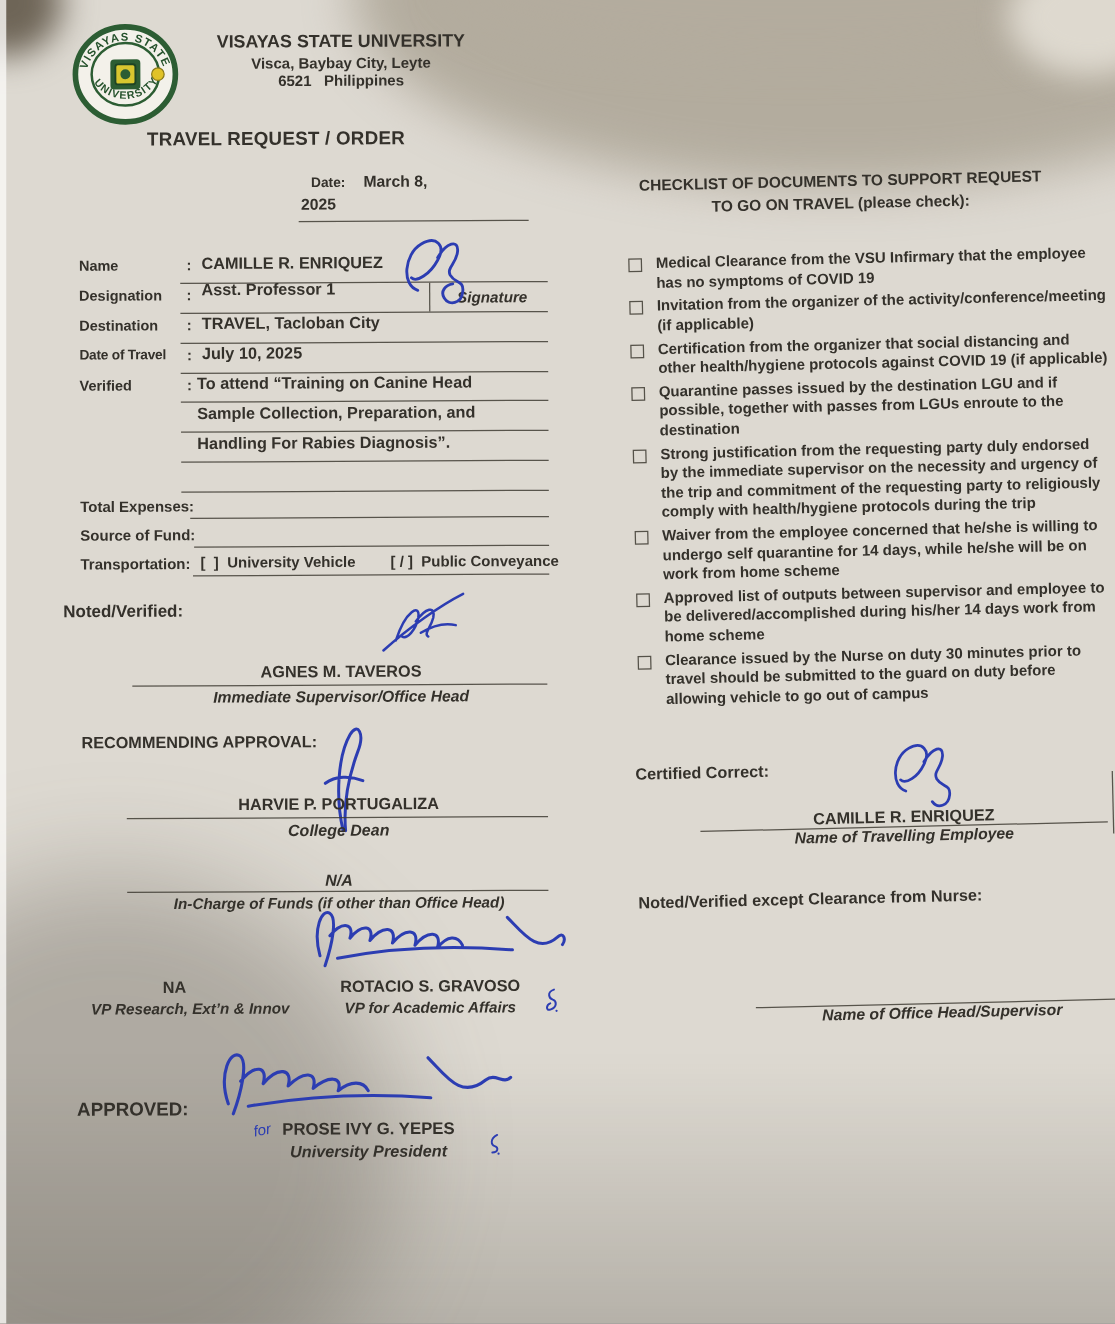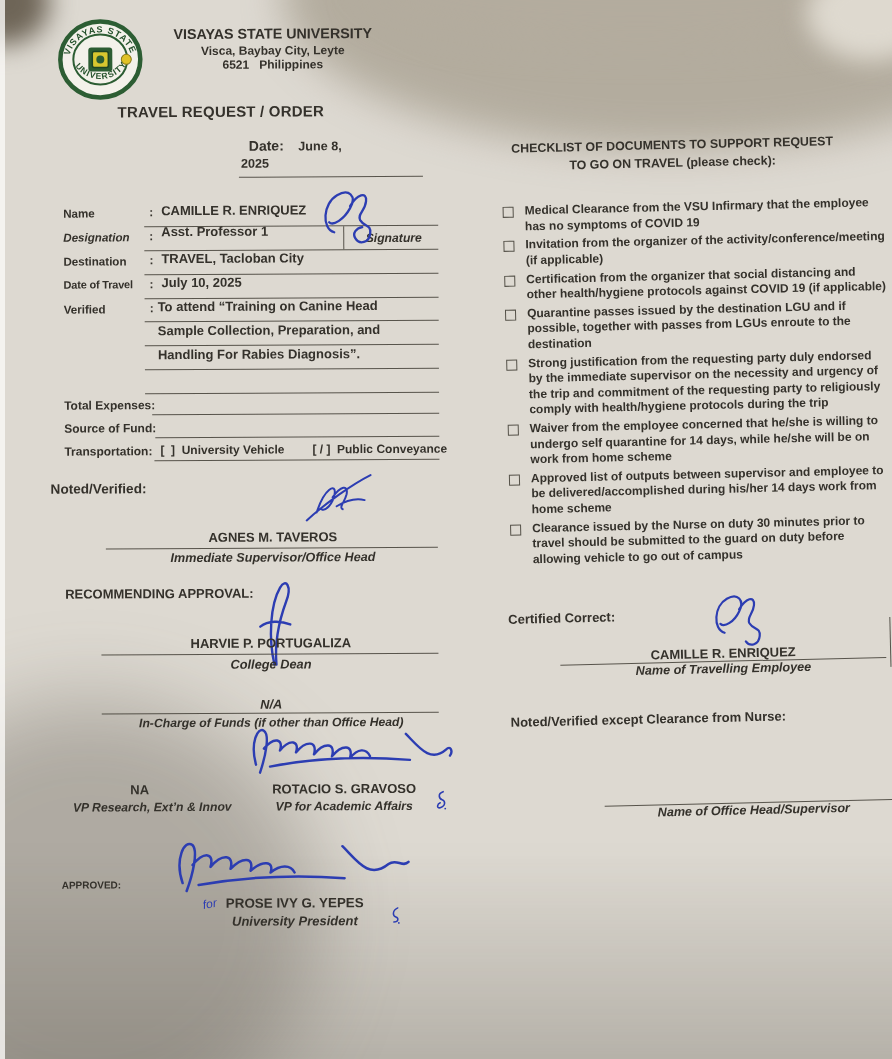--- a/index.html
+++ b/index.html
@@ -63,32 +63,32 @@
 
     <div class="abs center" style="left:160px;top:27px;width:225px;">
       <div class="b" style="font-size:14.3px;">VISAYAS STATE UNIVERSITY</div>
       <div class="b" style="font-size:12px;margin-top:2px;">Visca, Baybay City, Leyte</div>
       <div class="b" style="font-size:12px;white-space:pre;">6521   Philippines</div>
     </div>
 
     <div class="abs b" style="left:117px;top:104px;font-size:15px;letter-spacing:.2px;">TRAVEL REQUEST / ORDER</div>
 
     <div class="abs" style="left:240px;top:138px;width:200px;">
-      <span class="b" style="font-size:14px;margin-left:8px;">Date:</span>
-      <span class="b" style="font-size:12.6px;margin-left:10px;">June 8,</span>
+      <span class="b" style="font-size:11px;margin-left:8px;">Date:</span>
+      <span class="b" style="font-size:12.6px;margin-left:10px;">March 8,</span>
       <div class="b" style="font-size:12.6px;margin-top:2px;">2025</div>
     </div>
     <div class="line" style="left:238px;top:178px;width:184px;"></div>
 
     <span class="flabel" style="left:62px;top:207px;">Name</span>
     <span class="fcolon" style="left:148px;top:206px;">:</span>
     <span class="fvalue" style="left:160px;top:204px;">CAMILLE R. ENRIQUEZ</span>
     <div class="line" style="left:143px;top:227px;width:294px;"></div>
 
-    <span class="flabel" style="left:62px;top:231px;font-style:italic;">Designation</span>
+    <span class="flabel" style="left:62px;top:231px;">Designation</span>
     <span class="fcolon" style="left:148px;top:230px;">:</span>
     <span class="fvalue" style="left:160px;top:225px;">Asst. Professor 1</span>
     <div class="vline" style="left:342px;top:228px;height:23px;"></div>
     <span class="abs b i center" style="left:350px;top:233px;width:85px;font-size:12.2px;">Signature</span>
     <div class="line" style="left:143px;top:251px;width:294px;"></div>
 
     <span class="flabel" style="left:62px;top:255px;">Destination</span>
     <span class="fcolon" style="left:148px;top:254px;">:</span>
     <span class="fvalue" style="left:160px;top:252px;">TRAVEL, Tacloban City</span>
     <div class="line" style="left:143px;top:275px;width:294px;"></div>
@@ -144,21 +144,21 @@
 
     <div class="abs b center" style="left:48px;top:783px;width:175px;font-size:13px;">NA</div>
     <div class="abs b i center" style="left:48px;top:801px;width:200px;font-size:12.2px;">VP Research, Ext’n &amp; Innov</div>
     <div class="abs b center" style="left:240px;top:783px;width:200px;font-size:13px;">ROTACIO S. GRAVOSO</div>
     <svg class="abs pen" style="left:430px;top:792px;" width="14" height="20" viewBox="0 0 14 20" stroke-width="1.6">
       <path d="M9 2 C3 4 5 9 8 10 C11 11 12 16 6 18 C2 19 3 14 6 13"></path>
         <circle cx="11" cy="19" r="0.9" fill="#2c3db2" stroke="none"></circle>
     </svg>
     <div class="abs b i center" style="left:240px;top:801px;width:200px;font-size:12.2px;">VP for Academic Affairs</div>
 
-    <div class="abs b" style="left:57px;top:880px;font-size:10px;">APPROVED:</div>
+    <div class="abs b" style="left:57px;top:880px;font-size:15px;">APPROVED:</div>
     <svg class="abs pen" style="left:162px;top:836px;" width="248" height="66" viewBox="0 0 248 66" stroke-width="2.5">
       <path d="M16 48 C8 24 18 4 26 10 C32 16 26 40 20 56 M26 30 C38 16 48 18 44 32 C56 18 68 20 64 34 C76 22 88 22 84 36 C96 26 108 26 104 38 C114 30 124 30 128 38 M32 50 C80 42 130 40 178 44 M176 12 C190 26 202 46 222 30 C230 24 236 34 242 28"></path>
     </svg>
     <span class="abs i" style="left:198px;top:898px;font-size:12px;color:#2c3db2;transform:rotate(-10deg);">for</span>
     <div class="abs b center" style="left:185px;top:897px;width:210px;font-size:13.4px;">PROSE IVY G. YEPES</div>
     <div class="abs b i center" style="left:185px;top:915px;width:210px;font-size:13px;">University President</div>
     <svg class="abs pen" style="left:384px;top:908px;" width="13" height="18" viewBox="0 0 13 18" stroke-width="1.5">
       <path d="M9 2 C3 5 4 10 7 11 C10 12 10 16 5 16"></path>
         <circle cx="10" cy="17" r="0.9" fill="#2c3db2" stroke="none"></circle>
     </svg>

